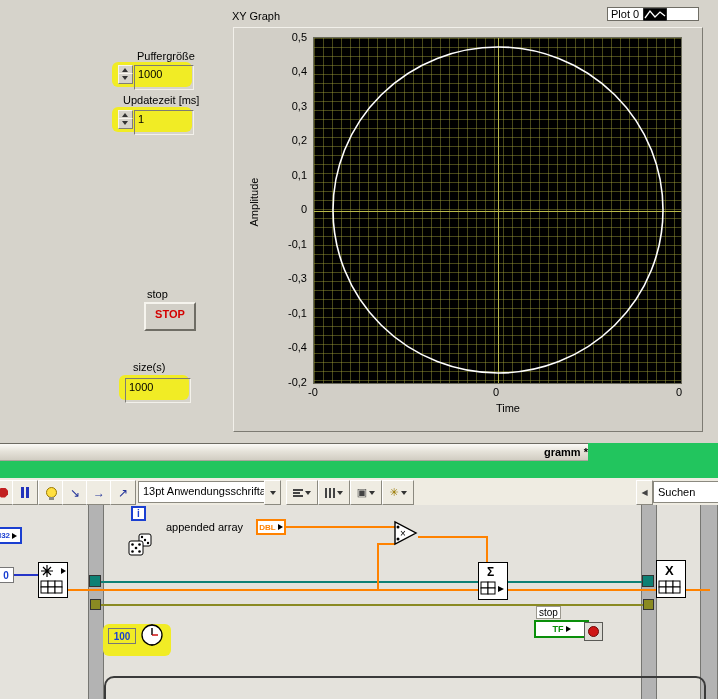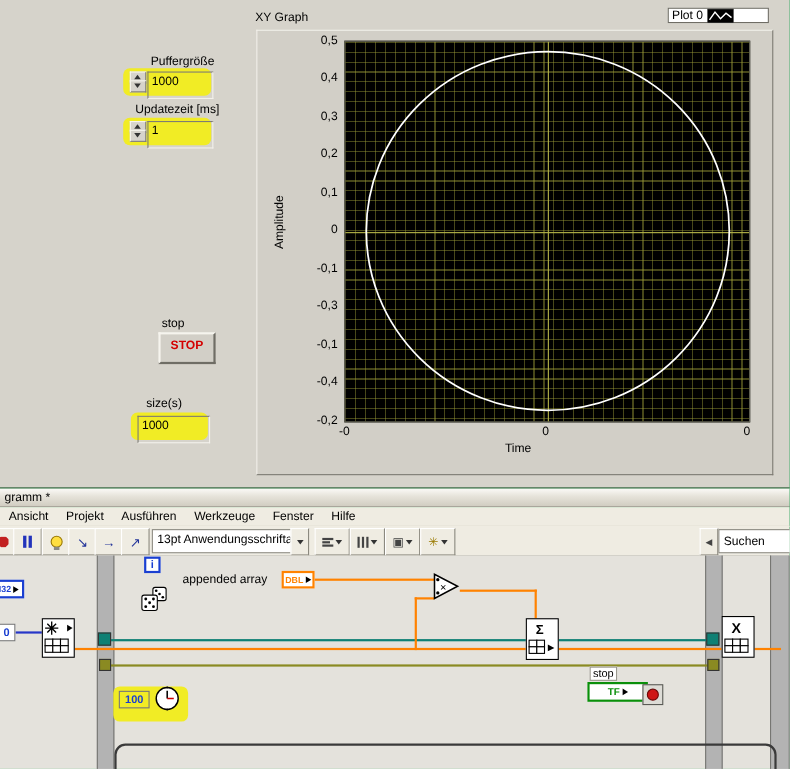--- a/index.html
+++ b/index.html
@@ -29,24 +29,24 @@
   .spin .up{top:0}.spin .dn{bottom:0}
   .spin .up::after{content:"";position:absolute;left:3px;top:2px;border-left:3px solid transparent;
         border-right:3px solid transparent;border-bottom:4px solid #333;}
   .spin .dn::after{content:"";position:absolute;left:3px;top:2px;border-left:3px solid transparent;
         border-right:3px solid transparent;border-top:4px solid #333;}
   .stopbtn{position:absolute;background:#d2cfc7;border:2px solid;
            border-color:#f6f4ee #6f6d65 #6f6d65 #f6f4ee;color:#d40000;font-weight:bold;
            font-size:11px;text-align:center;line-height:20px;}
 
   
-  .titlebar{position:absolute;left:0;top:443px;width:718px;height:18px;
+  .titlebar{position:absolute;left:0;top:443px;width:588px;height:18px;
             background:linear-gradient(180deg,#fbfaf7,#e6e3da 45%,#d1cdc2);
             border-top:1px solid #6c6a62;border-bottom:1px solid #a9a69c;
-            font-size:11px;font-weight:normal;line-height:17px;padding-left:4px;box-sizing:border-box;}
+            font-size:11px;font-weight:bold;line-height:17px;padding-left:4px;box-sizing:border-box;text-align:right;}
   .menubar{position:absolute;left:0;top:461px;width:718px;height:17px;background:#efece2;
            border-bottom:1px solid #cdcabf;font-size:11px;display:flex;align-items:center;}
   .menubar span{padding:1px 8px;cursor:default;}
   .toolbar{position:absolute;left:0;top:478px;width:718px;height:27px;background:#efece2;
            border-bottom:1px solid #97948a;}
   .tb{position:absolute;top:2px;width:24px;height:23px;background:#efece2;border:1px solid;
       border-color:#fff #8b897f #8b897f #fff;display:flex;align-items:center;justify-content:center;}
   .caret{width:0;height:0;border-left:3px solid transparent;border-right:3px solid transparent;
          border-top:4px solid #333;margin-left:2px;}
   .combo{position:absolute;top:3px;height:20px;background:#fff;border:1px solid #8b897f;
@@ -120,21 +120,21 @@
       <span class="yt" style="top:244px">-0,3</span>
       <span class="yt" style="top:279px">-0,1</span>
       <span class="yt" style="top:313px">-0,4</span>
       <span class="yt" style="top:348px">-0,2</span>
 
       <span class="xt" style="left:59px">-0</span>
       <span class="xt" style="left:242px">0</span>
       <span class="xt" style="left:425px">0</span>
 
       <span class="t" style="left:-12px;top:168px;width:64px;text-align:center;transform:rotate(-90deg)">Amplitude</span>
-      <span class="t" style="left:225px;top:374px;width:44px;text-align:left">Time</span>
+      <span class="t" style="left:242px;top:374px;width:44px;text-align:right">Time</span>
     </div>
 
     <span class="t" style="left:137px;top:50px">Puffergröße</span>
     <div class="hl" style="left:112px;top:62px;width:80px;height:25px"></div>
     <div class="spin" style="left:118px;top:65px">
       <span class="up"></span>
       <span class="dn"></span>
     </div>
     <div class="numfield" style="left:134px;top:65px;width:52px;height:19px">1000</div>
 
@@ -151,28 +151,20 @@
 
     <span class="t" style="left:133px;top:361px">size(s)</span>
     <div class="hl" style="left:119px;top:375px;width:70px;height:25px"></div>
     <div class="numfield" style="left:125px;top:378px;width:58px;height:19px">1000</div>
   </section>
 
   <div class="titlebar">
     <span>gramm *</span>
   </div>
 
-  <nav class="menubar">
-    <span>Ansicht</span>
-    <span>Projekt</span>
-    <span>Ausführen</span>
-    <span>Werkzeuge</span>
-    <span>Fenster</span>
-    <span>Hilfe</span>
-  </nav>
 
   <div class="toolbar">
     <div class="tb" style="left:-10px">
       <span class="octagon"></span>
     </div>
     <div class="tb" style="left:12px">
       <span class="pause-bars">
           <i></i>
           <i></i>
         </span>

